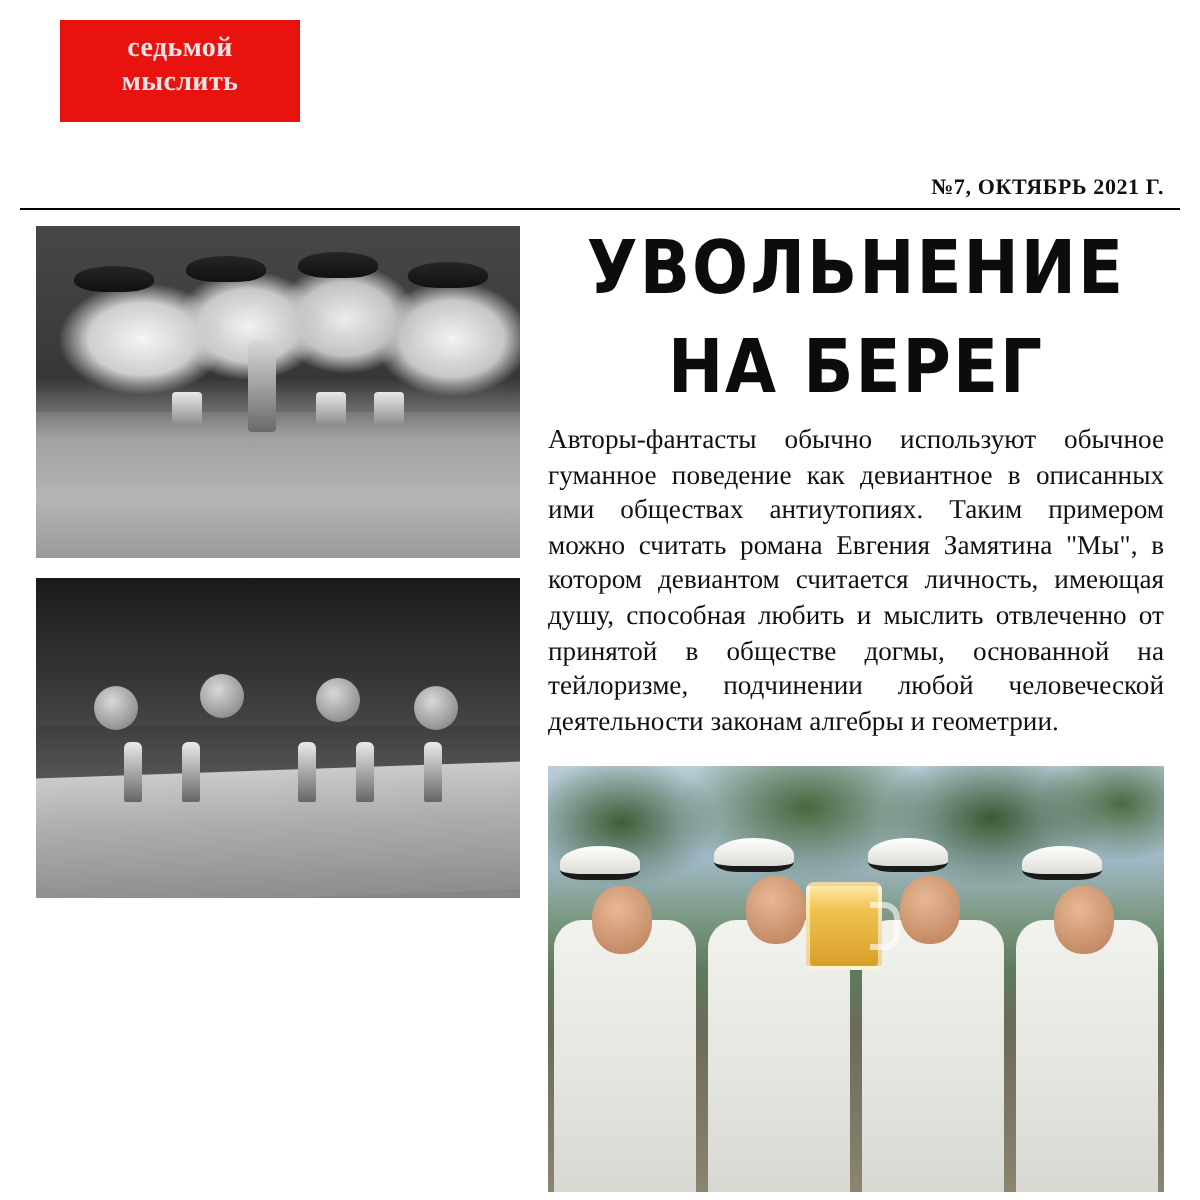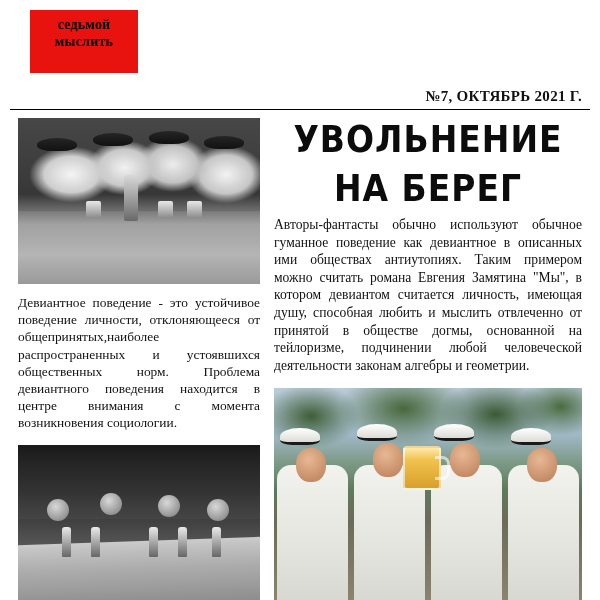--- a/index.html
+++ b/index.html
@@ -27,29 +27,29 @@
   .masthead {
     position: relative;
     height: 76px;
     display: flex;
     align-items: flex-start;
   }
   .issue-badge {
     margin-top: 10px;
     margin-left: 20px;
     background: #e8130f;
-    color: #000000;
+    color: #e5e5e5;
     font-family: "Liberation Serif", serif;
     font-weight: bold;
     font-size: 14px;
     line-height: 17px;
     text-align: center;
-    padding: 6px 10px 23px 10px;
+    padding: 6px 10px 11px 10px;
     letter-spacing: 0.2px;
-    width: 108px;
+    width: 120px;
     box-sizing: border-box;
   }
   .title-wrap {
     flex: 1;
     text-align: center;
     padding-left: 6px;
   }
   .paper-title {
     font-family: "DejaVu Sans", sans-serif;
     font-weight: bold;
@@ -61,21 +61,21 @@
     transform: scaleY(1.22) scaleX(1.02);
     transform-origin: center top;
     margin-top: 12px;
     white-space: nowrap;
   }
 
   .issue-line {
     text-align: right;
     font-family: "Liberation Serif", serif;
     font-weight: bold;
-    font-size: 15px;
+    font-size: 11px;
     letter-spacing: 0.3px;
     margin: 12px 8px 4px 0;
   }
 
   .rule {
     border: 0;
     border-top: 1.6px solid #000000;
     margin: 0 0 8px 0;
   }
 
@@ -291,21 +291,20 @@
         <div class="cap c1"></div>
         <div class="cap c2"></div>
         <div class="cap c3"></div>
         <div class="cap c4"></div>
         <div class="bottle"></div>
         <div class="glass g1"></div>
         <div class="glass g2"></div>
         <div class="glass g3"></div>
       </div>
 
-      <p class="lead">Девиантное поведение - это устойчивое поведение личности, отклоняющееся от общепринятых,наиболее распространенных и устоявшихся общественных норм. Проблема девиантного поведения находится в центре внимания с момента возникновения социологии.</p>
 
       <div class="photo photo-2 p2">
         <div class="wall"></div>
         <div class="longtable"></div>
         <div class="head h1"></div>
         <div class="head h2"></div>
         <div class="head h3"></div>
         <div class="head h4"></div>
         <div class="bot b1"></div>
         <div class="bot b2"></div>

